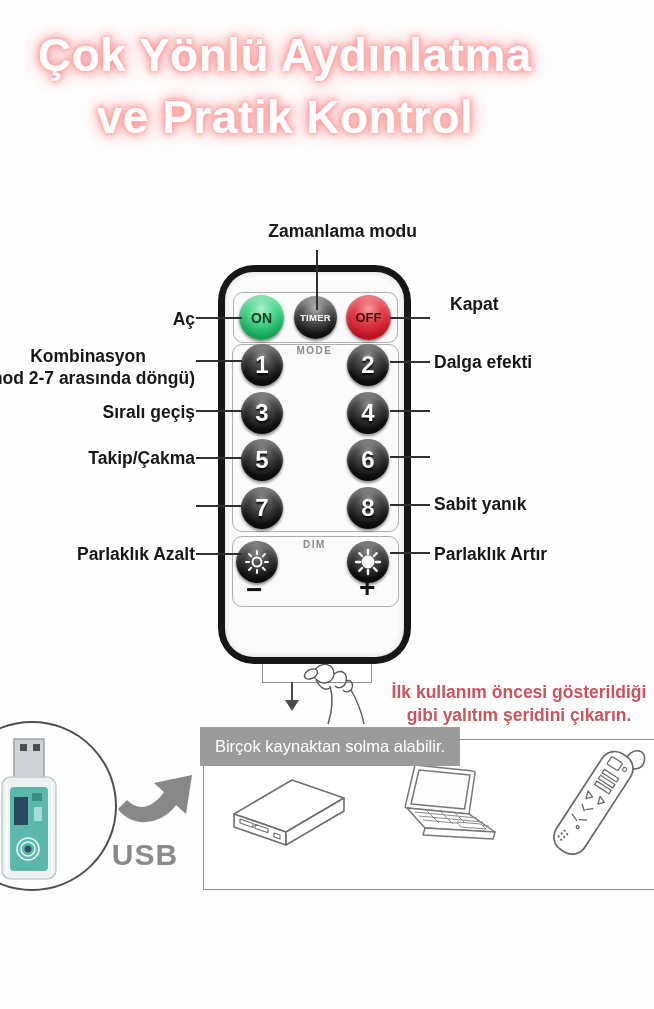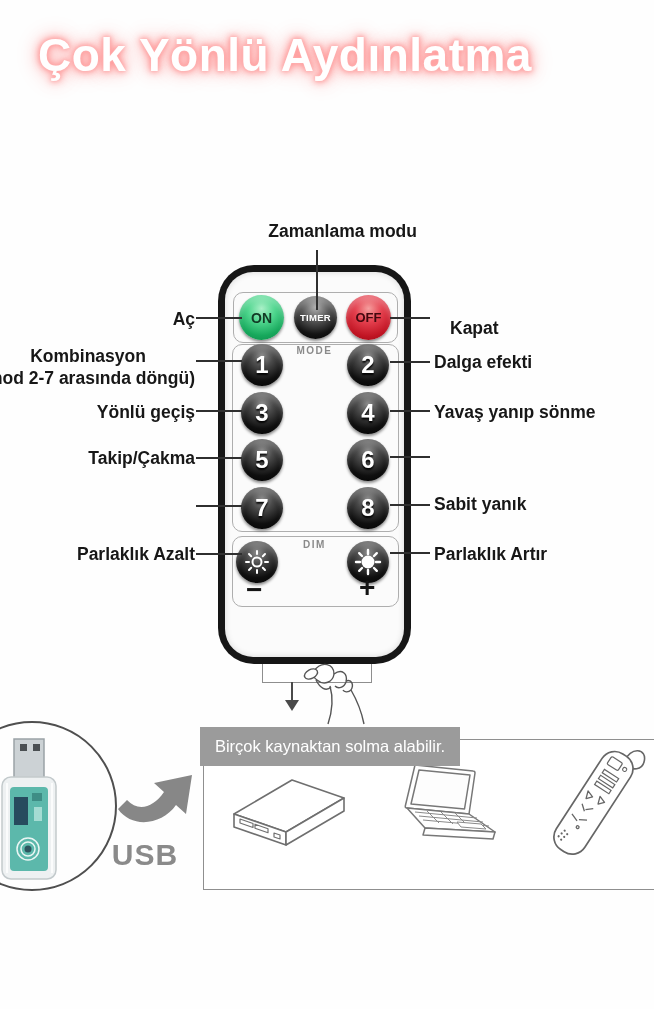--- a/index.html
+++ b/index.html
@@ -60,44 +60,44 @@
   .strip-label{font-size:15px;font-weight:bold;color:#3f3f3f;text-align:center;}
   svg{display:block;}
 </style>
 </head>
 <body>
 
 <div id="canvas">
 
   <div class="abs title">
     <div>Çok Yönlü Aydınlatma</div>
+    <div>ve Pratik Kontrol</div>
   </div>
 
   <div class="abs lbl" style="left:217px;top:220px;width:200px;text-align:right;">Zamanlama modu</div>
   <div class="abs line vline" style="left:316px;top:250px;height:60px;"></div>
 
   <div class="abs lbl lbl-left" style="top:308px;">Aç</div>
   <div class="abs lbl lbl-left" style="top:345px;">
     <div>Kombinasyon</div>
     <div>(mod 2-7 arasında döngü)</div>
   </div>
-  <div class="abs lbl lbl-left" style="top:401px;">Yönlü geçiş</div>
+  <div class="abs lbl lbl-left" style="top:401px;">Sıralı geçiş</div>
   <div class="abs lbl lbl-left" style="top:447px;">Takip/Çakma</div>
   <div class="abs lbl lbl-left" style="top:543px;margin-left:12px;">Parlaklık Azalt</div>
 
   <div class="abs line hline" style="left:196px;top:317px;"></div>
   <div class="abs line hline" style="left:196px;top:360px;"></div>
   <div class="abs line hline" style="left:196px;top:410px;"></div>
   <div class="abs line hline" style="left:196px;top:457px;"></div>
   <div class="abs line hline" style="left:196px;top:505px;"></div>
   <div class="abs line hline" style="left:196px;top:553px;"></div>
 
-  <div class="abs lbl lbl-right" style="top:317px;left:450px;">Kapat</div>
+  <div class="abs lbl lbl-right" style="top:293px;left:450px;">Kapat</div>
   <div class="abs lbl lbl-right" style="top:351px;text-align:center;">Dalga efekti</div>
-  <div class="abs lbl lbl-right" style="top:401px;">Yavaş yanıp sönme</div>
   <div class="abs lbl lbl-right" style="top:493px;">Sabit yanık</div>
   <div class="abs lbl lbl-right" style="top:543px;">Parlaklık Artır</div>
 
   <div class="abs line hline-r" style="top:317px;"></div>
   <div class="abs line hline-r" style="top:361px;"></div>
   <div class="abs line hline-r" style="top:410px;"></div>
   <div class="abs line hline-r" style="top:456px;"></div>
   <div class="abs line hline-r" style="top:504px;"></div>
   <div class="abs line hline-r" style="top:552px;"></div>
 
@@ -192,20 +192,24 @@
       <path d="M14,9 C22,-2 34,2 34,12 C33,20 24,24 17,18 C13,15 12,12 14,9 Z"></path>
       <ellipse cx="11" cy="12" rx="7" ry="4.5" transform="rotate(-28 11 12)"></ellipse>
       <path d="M34,12 C42,6 48,12 46,20 C44,26 38,27 35,24" fill="none"></path>
       <path d="M46,19 C52,17 54,23 51,28 C48,31 44,30 43,28" fill="none"></path>
       <path d="M30,24 C34,38 32,50 28,62" fill="none"></path>
       <path d="M51,28 C58,40 62,52 64,62" fill="none"></path>
       <path d="M16,18 C20,26 26,30 31,25" fill="none"></path>
     </g>
   </svg>
 
+  <div class="abs instruction">
+    <div>İlk kullanım öncesi gösterildiği</div>
+    <div>gibi yalıtım şeridini çıkarın.</div>
+  </div>
 
   <div class="abs pbox"></div>
   <div class="abs banner">Birçok kaynaktan solma alabilir.</div>
 
   <div class="abs usb-circle"></div>
   <svg class="abs" style="left:-6px;top:731px;z-index:2;" width="72" height="158" viewBox="0 0 72 158">
     <rect x="20" y="8" width="30" height="40" fill="#ccd2d5" stroke="#9aa2a6" stroke-width="1.5"></rect>
     <rect x="26" y="13" width="7" height="7" fill="#4a4f52"></rect>
     <rect x="39" y="13" width="7" height="7" fill="#4a4f52"></rect>
     <rect x="8" y="46" width="54" height="102" rx="9" fill="#eef1f2" stroke="#c3cacc" stroke-width="1.5"></rect>

